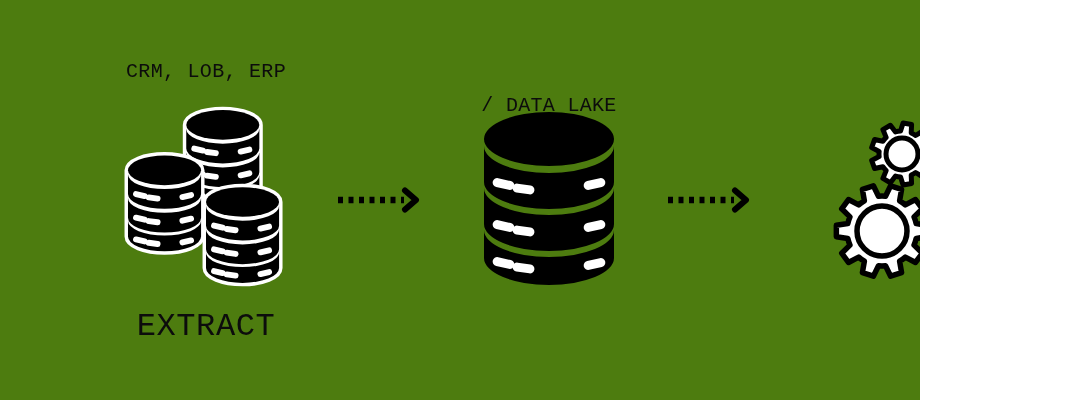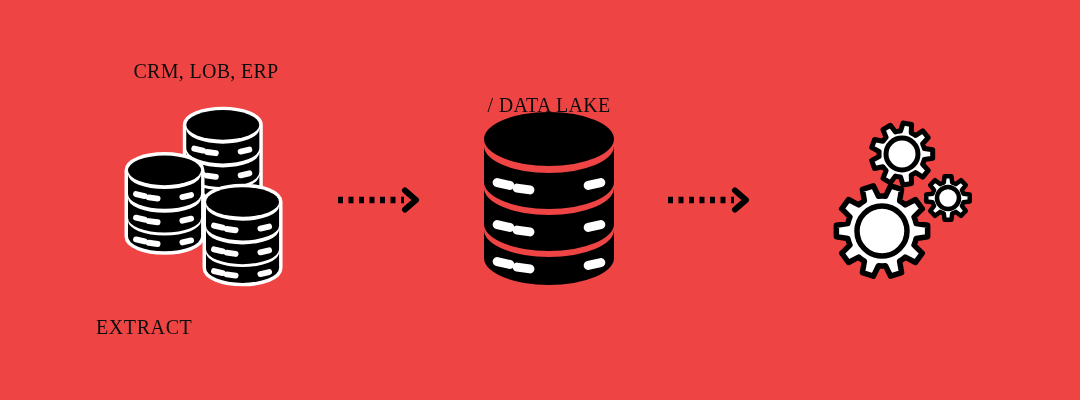--- a/index.html
+++ b/index.html
@@ -1,36 +1,37 @@
 <!DOCTYPE html>
 <html><head>
 <meta charset="utf-8">
 <style>
   html,body{margin:0;padding:0;background:#ffffff;}
   .canvas{
     position:relative;
-    width:1080px;height:400px;
-    background:#ef4444;
-    font-family:Liberation Serif, serif;
+    width:920px;height:400px;
+    background:#4d7c0f;
+    font-family:Liberation Mono, monospace;
     overflow:hidden;
   }
   svg{overflow:visible;display:block;}
   .abs{position:absolute;}
   .top-label{
     color:#0c0c0c;
     font-size:20px;
     line-height:27px;
     text-align:center;
     letter-spacing:0.3px;
     white-space:pre;
   }
   .stage-label{
     color:#0c0c0c;
-    font-size:20px;
+    font-size:32px;
     line-height:34px;
+    text-align:center;
     letter-spacing:0.6px;
     white-space:pre;
   }
 </style>
 </head>
 <body>
 
 <div class="canvas">
 
   <div class="abs top-label" style="left:96px;top:58px;width:220px;">CRM, LOB, ERP</div>

